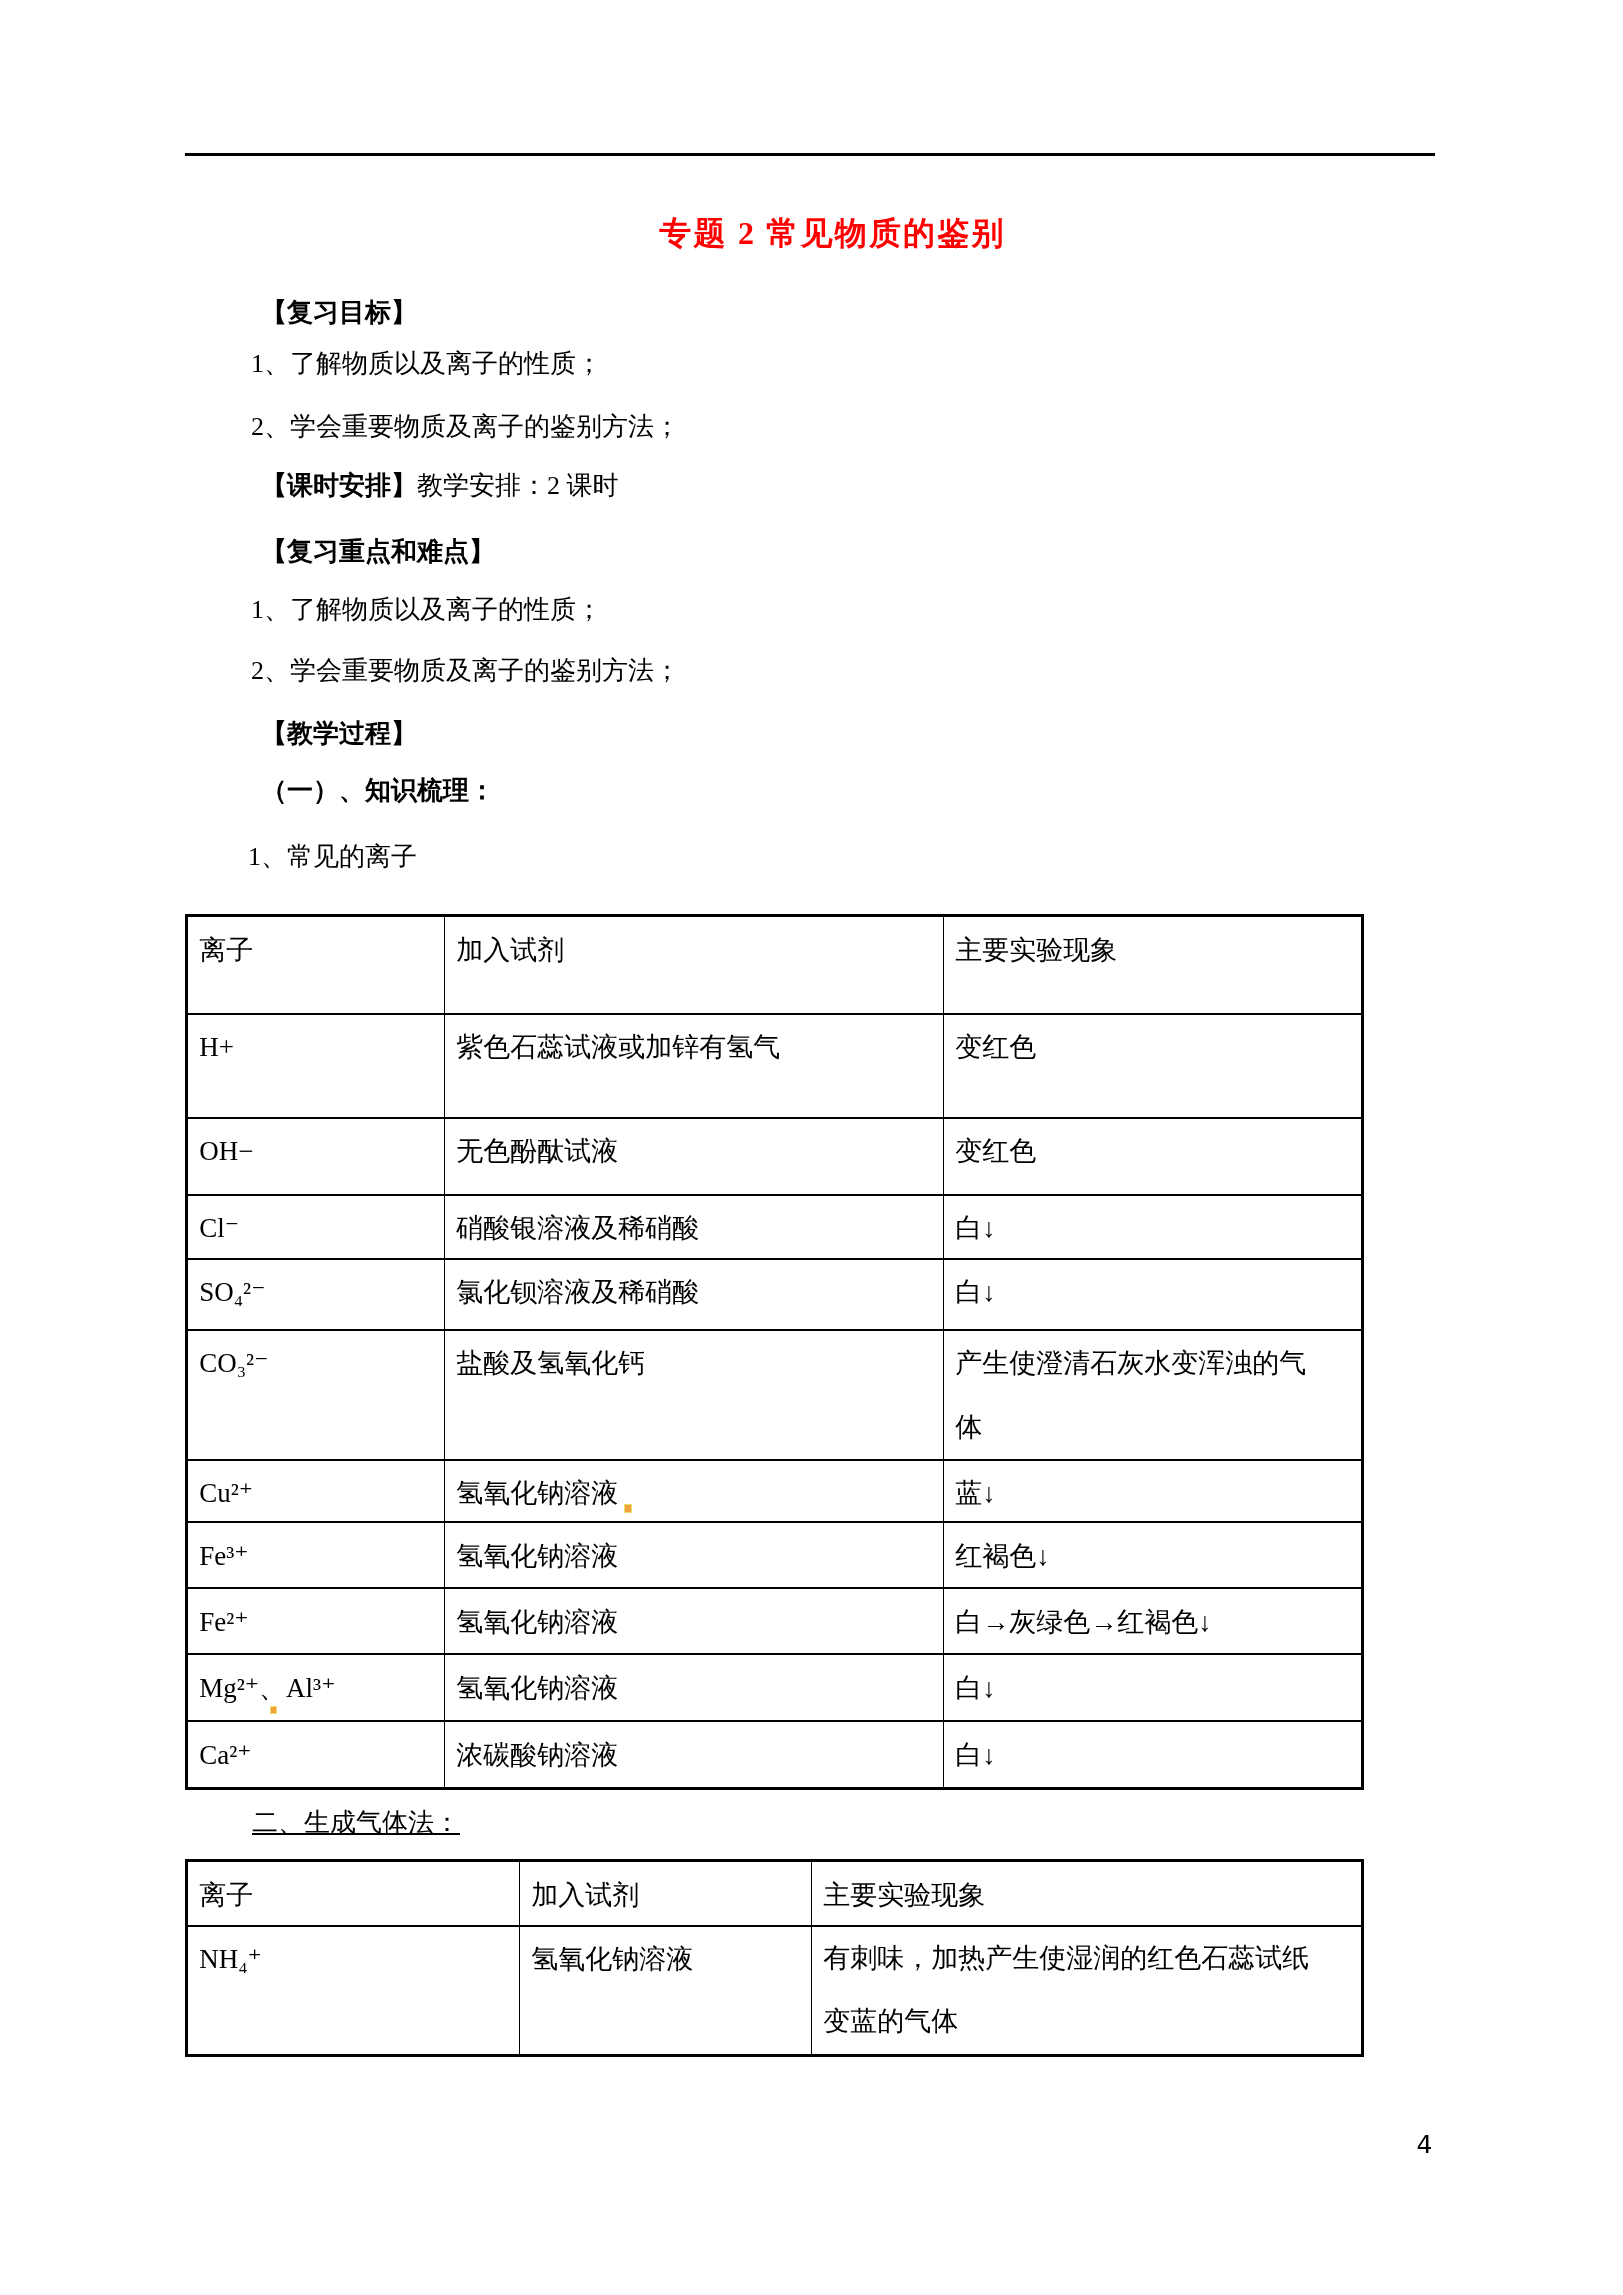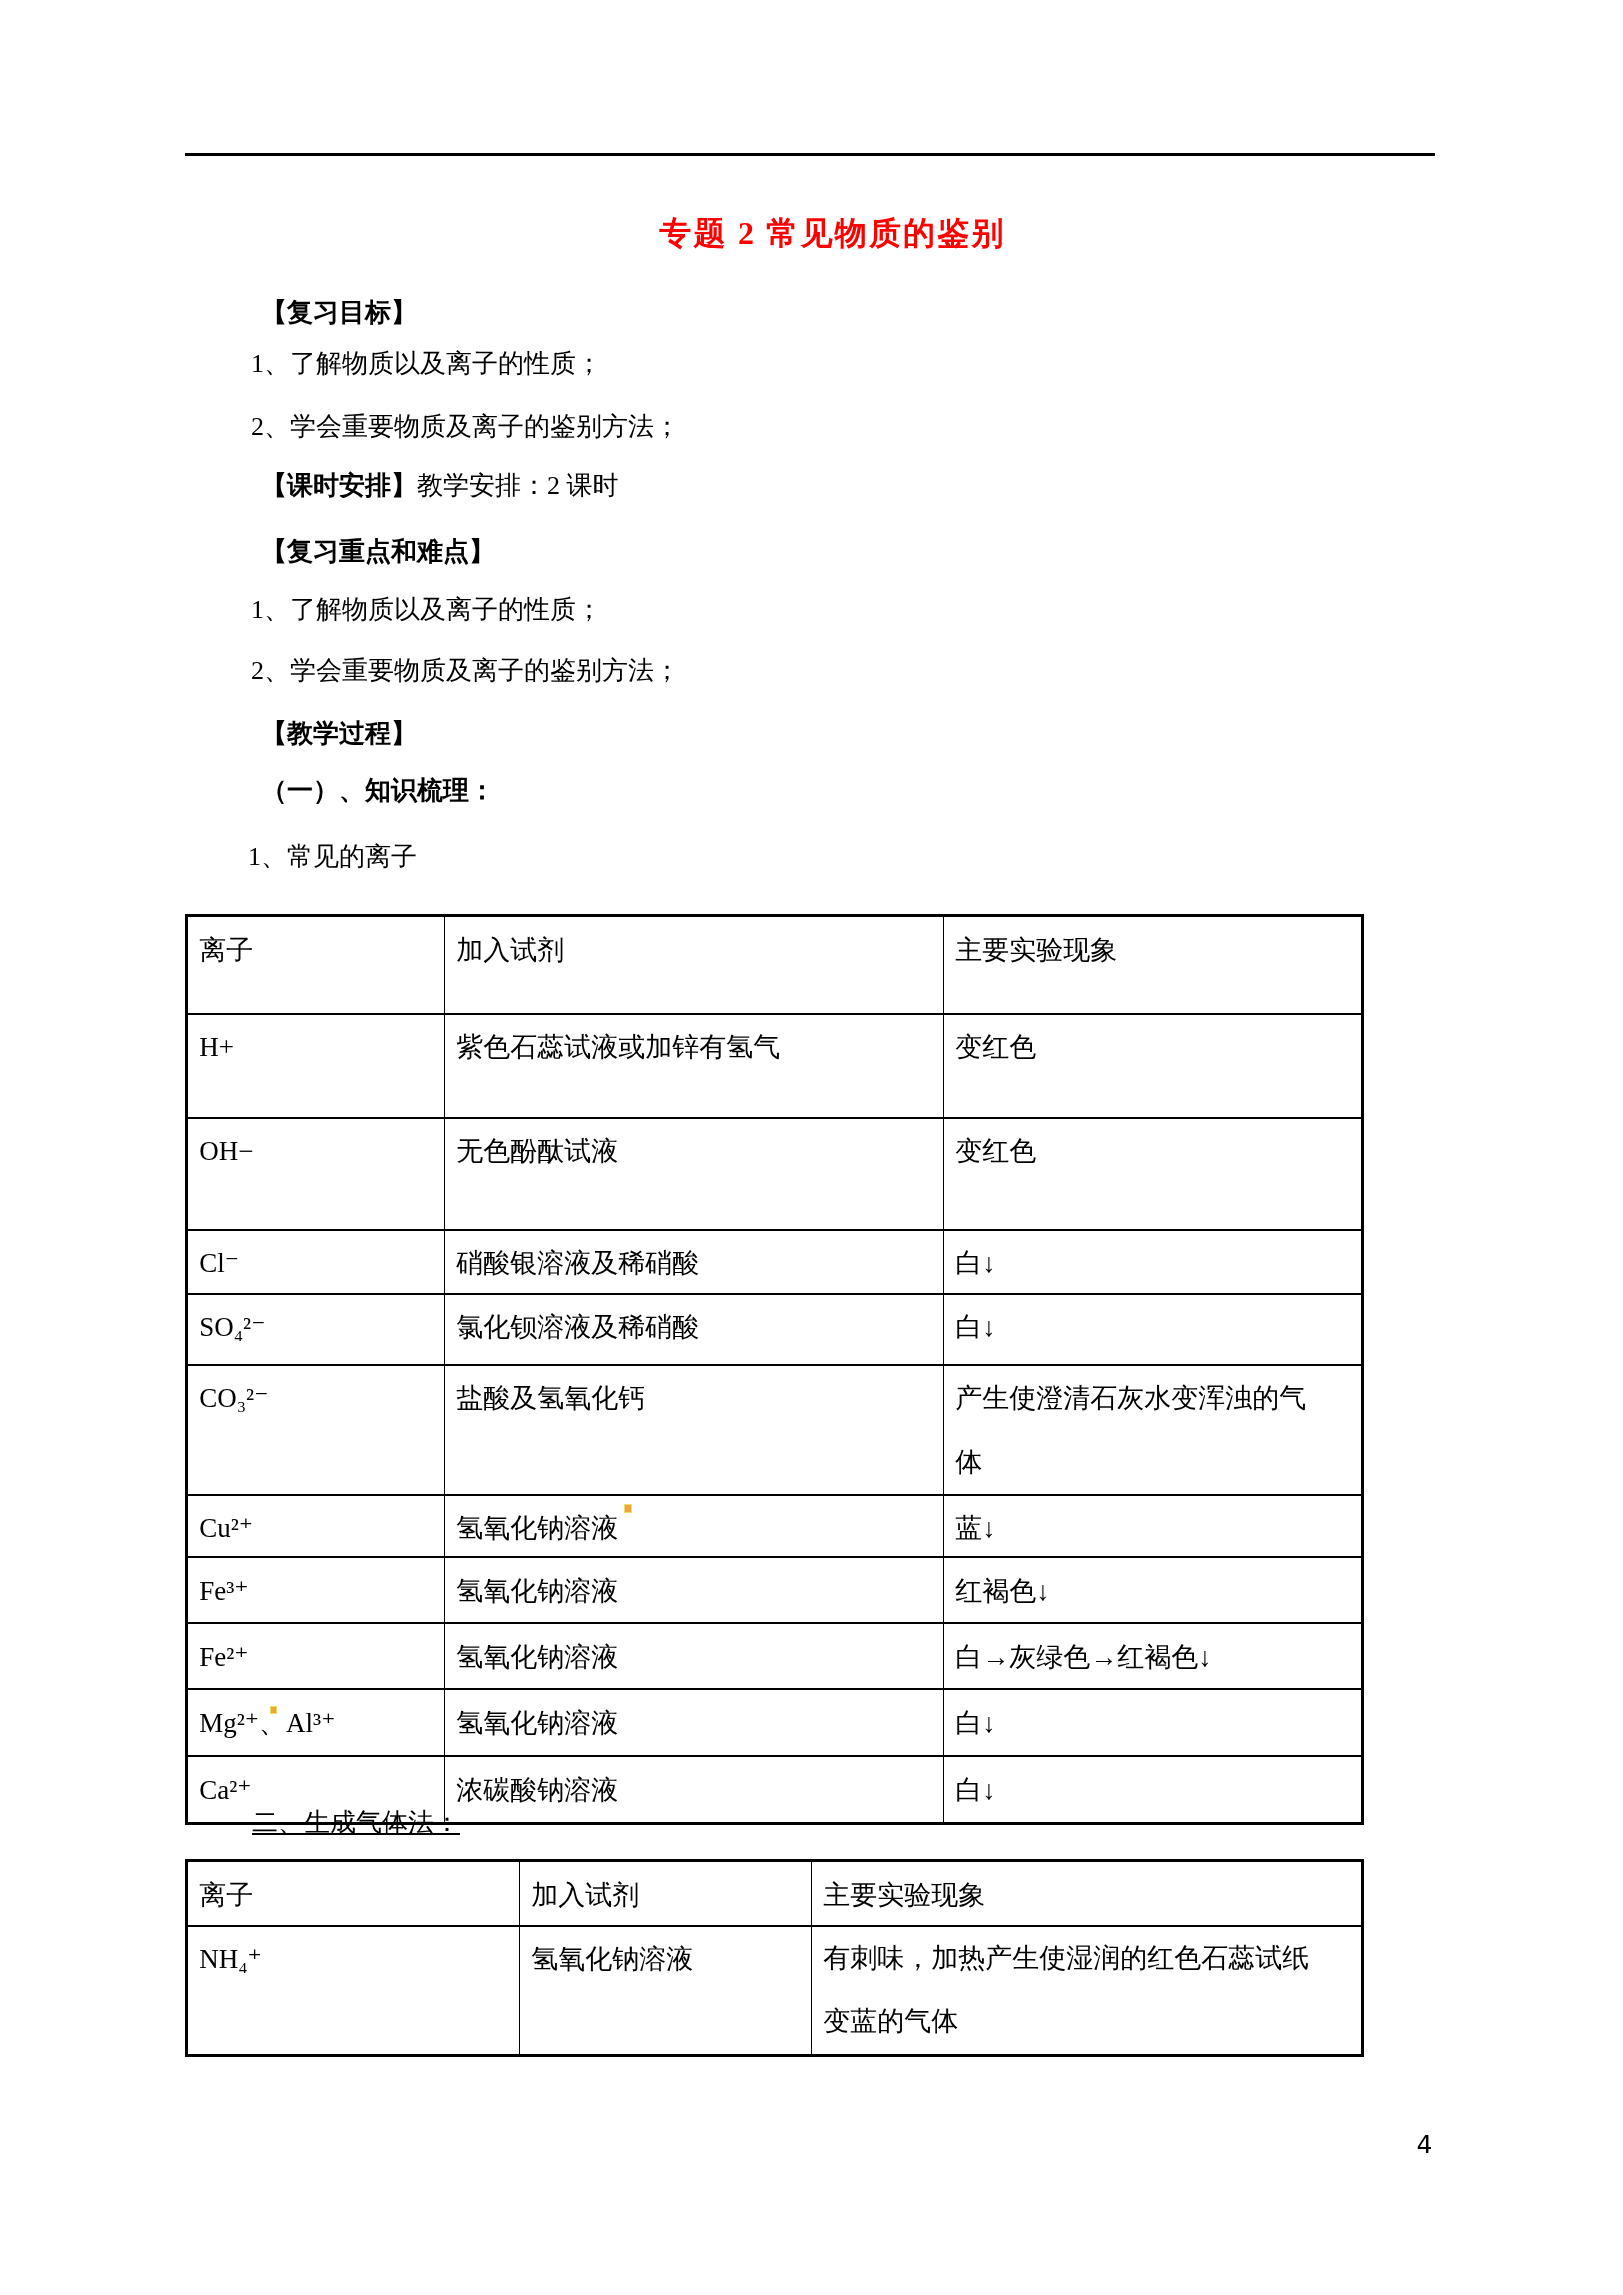--- a/index.html
+++ b/index.html
@@ -46,21 +46,21 @@
     font-weight:normal;
     padding:4.5px 7.8px 0 11.2px;
     line-height:56px;
     white-space:pre-line;
     overflow:hidden;
   }
   table.doc-table td.tall { line-height:64px; padding-top:0; }
   #table2 { top:1859px; }
   #table2 td.tall { line-height:63px; }
   
-  #t1-r0  { height:98px; } #t1-r1  { height:104px; } #t1-r2  { height:112px; }
+  #t1-r0  { height:98px; } #t1-r1  { height:104px; } #t1-r2  { height:77px; }
   #t1-r3  { height:64px; } #t1-r4  { height:71px; } #t1-r5  { height:130px; }
   #t1-r6  { height:46px; } #t1-r7  { height:66px; } #t1-r8  { height:66px; }
   #t1-r9  { height:67px; } #t1-r10 { height:67px; }
   
   #t2-r0 { height:65px; } #t2-r1 { height:130px; }
   #table1 { top:914px; }
   .page-number {
     position:absolute; left:1402px; top:2130px; width:45px;
     font-family:"DejaVu Sans","Liberation Sans",sans-serif;
     font-size:25px; text-align:center;

